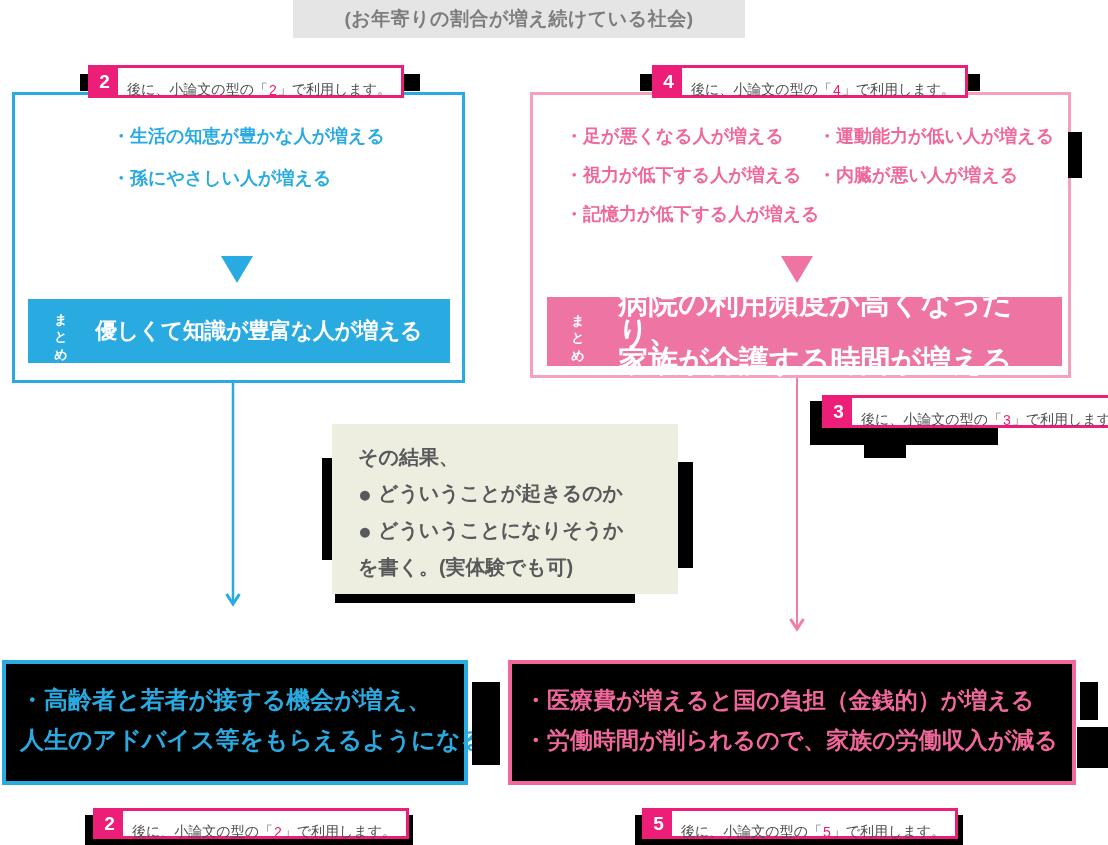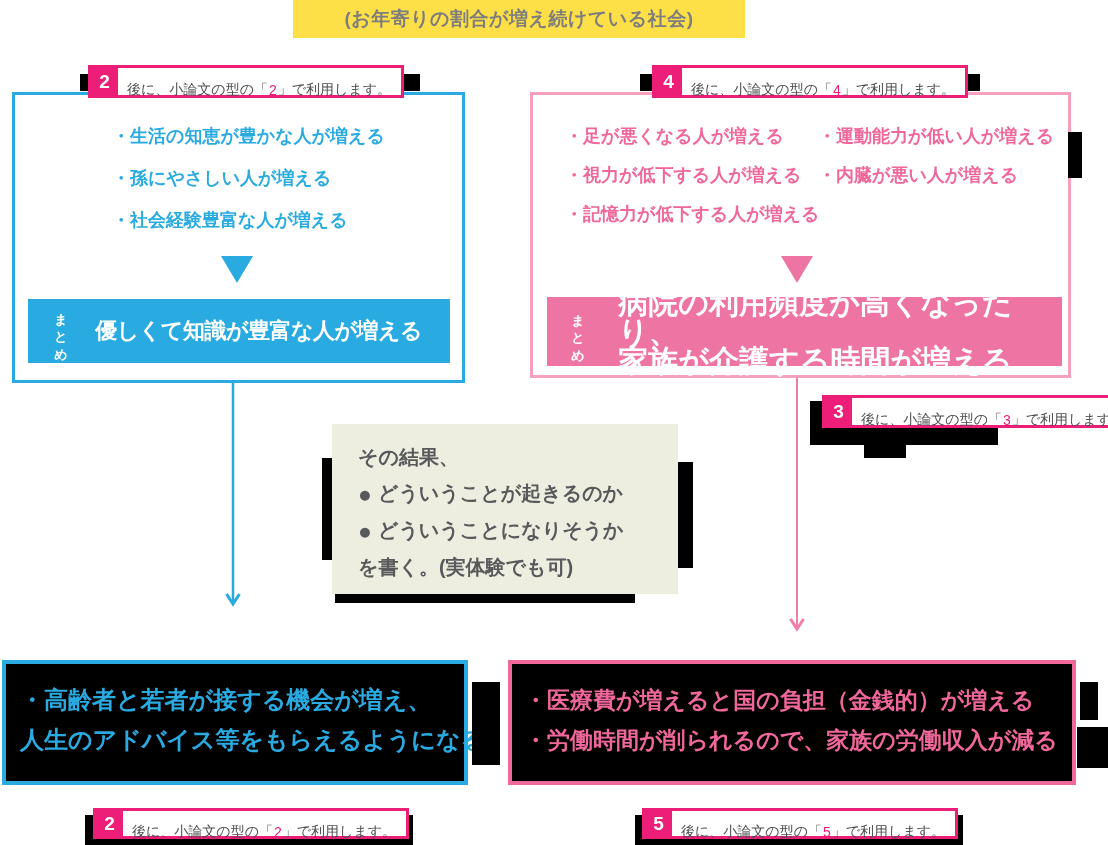--- a/index.html
+++ b/index.html
@@ -6,21 +6,21 @@
     --blue:#29ABE2; --hot-pink:#EC1E78; --pink-text:#F0679B; --pink-mid:#EE74A3;
     --pink-border-light:#F4A0BE; --pink-arrow:#F07CA8; --beige:#EDEDE0;
     --note-text:#58595B; --tag-text:#4D4D4D; --banner-text:#7D7D7D;
   }
   *{box-sizing:border-box;margin:0;padding:0}
   body{background:#fff;font-family:"Liberation Sans","DejaVu Sans",sans-serif}
   .stage{position:relative;width:1108px;height:845px;background:#fff;overflow:hidden}
   .shadow{position:absolute;background:#000;z-index:4}
   .shadow.low{z-index:1}
 
-  .top-bar{position:absolute;left:293px;top:0;width:452px;height:38px;background:#fde047;
+  .top-bar{position:absolute;left:293px;top:0;width:452px;height:38px;background:#e5e5e5;
     display:flex;align-items:center;justify-content:center;z-index:2}
   .top-bar span{color:var(--banner-text,#7D7D7D);font-size:19px;font-weight:bold;letter-spacing:.5px}
 
   .bigbox{position:absolute;background:#fff;z-index:2}
   .blue-box{left:12px;top:92px;width:453px;height:291px;border:3px solid var(--blue,#29ABE2)}
   .pink-box{left:530px;top:92px;width:541px;height:286px;border:3px solid var(--pink-border-light,#F4A0BE)}
 
   .tag{position:absolute;display:flex;align-items:stretch;background:#fff;
     border:3px solid var(--hot-pink,#EC1E78);z-index:5;white-space:nowrap}
   .tag-badge{background:var(--hot-pink,#EC1E78);color:#fff;min-width:27px;display:flex;
@@ -132,21 +132,20 @@
     <div class="tag-text">
         <span>後に、小論文の型の「</span>
         <span class="num">5</span>
         <span>」で利用します。</span>
       </div>
   </div>
 
   <div class="bullets blue-bullets" style="left:112px;top:115px">
     <p>・生活の知恵が豊かな人が増える</p>
     <p>・孫にやさしい人が増える</p>
-    <p>・社会経験豊富な人が増える</p>
   </div>
   <div class="tri blue" style="left:221px;top:256px"></div>
   <div class="matome bluebg">
     <span class="vlabel">まとめ</span>
     <span class="mtext">優しくて知識が豊富な人が増える</span>
   </div>
 
   <div class="bullets pink-bullets" style="left:565px;top:117px">
     <p>・足が悪くなる人が増える</p>
     <p>・視力が低下する人が増える</p>

